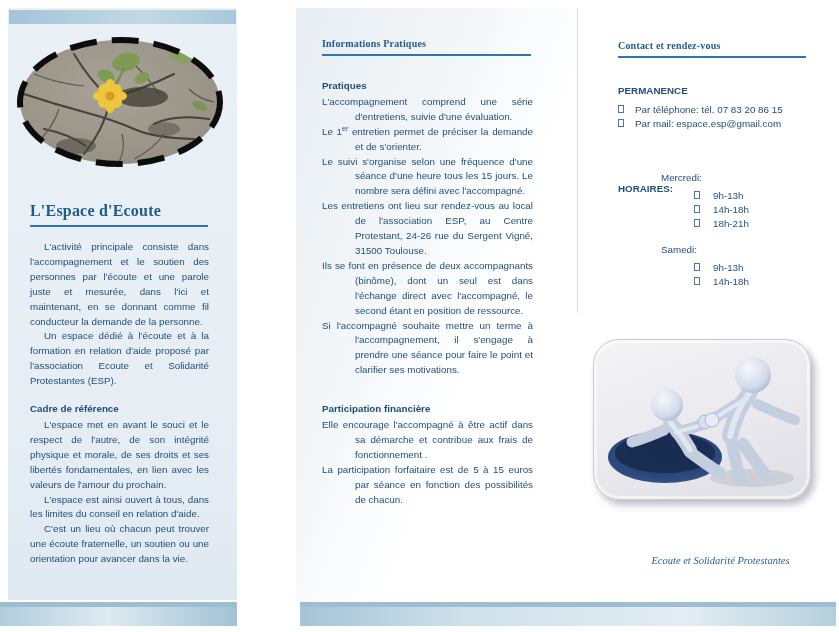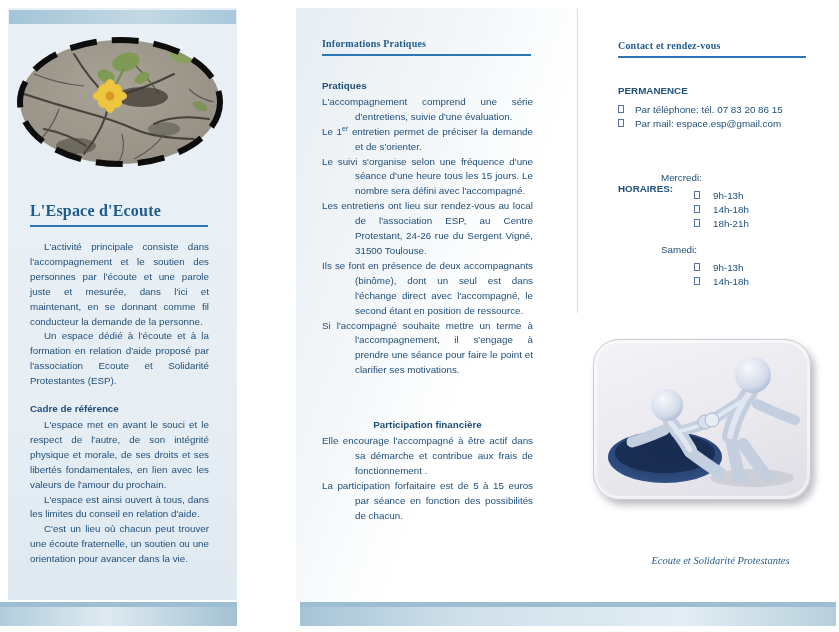--- a/index.html
+++ b/index.html
@@ -148,21 +148,21 @@
 
 <div class="abs body-txt" style="left:322px; top:79px; width:211px;">
   <div class="bold" style="margin-bottom:1px;">Pratiques</div>
   <p class="hang">L'accompagnement comprend une série d'entretiens, suivie d'une évaluation.</p>
   <p class="hang"><span>Le 1</span><sup>er</sup><span> entretien permet de préciser la demande et de s'orienter.</span></p>
   <p class="hang">Le suivi s'organise selon une fréquence d'une séance d'une heure tous les 15 jours. Le nombre sera défini avec l'accompagné.</p>
   <p class="hang">Les entretiens ont lieu sur rendez-vous au local de l'association ESP, au Centre Protestant, 24-26 rue du Sergent Vigné, 31500 Toulouse.</p>
   <p class="hang">Ils se font en présence de deux accompagnants (binôme), dont un seul est dans l'échange direct avec l'accompagné, le second étant en position de ressource.</p>
   <p class="hang">Si l'accompagné souhaite mettre un terme à l'accompagnement, il s'engage à prendre une séance pour faire le point et clarifier ses motivations.</p>
 
-  <div class="bold" style="margin-top:40px; margin-bottom:1px;text-align:center;">Participation financière</div>
+  <div class="bold" style="margin-top:24px; margin-bottom:1px;">Participation financière</div>
   <p class="hang">Elle encourage l'accompagné à être actif dans sa démarche et contribue aux frais de fonctionnement .</p>
   <p class="hang">La participation forfaitaire est de 5 à 15 euros par séance en fonction des possibilités de chacun.</p>
 </div>
 
 <div class="abs serif-title title-lg" style="left:618px; top:40px; width:188px;">Contact et rendez-vous</div>
 
 <div class="abs body-txt" style="left:618px; top:84px; width:210px;">
   <div class="bold" style="margin-bottom:4px;">PERMANENCE</div>
   <div class="perm-row"><span class="sq"></span><span>Par téléphone: tél. 07 83 20 86 15</span></div>
   <div class="perm-row"><span class="sq"></span><span>Par mail: espace.esp@gmail.com</span></div>

